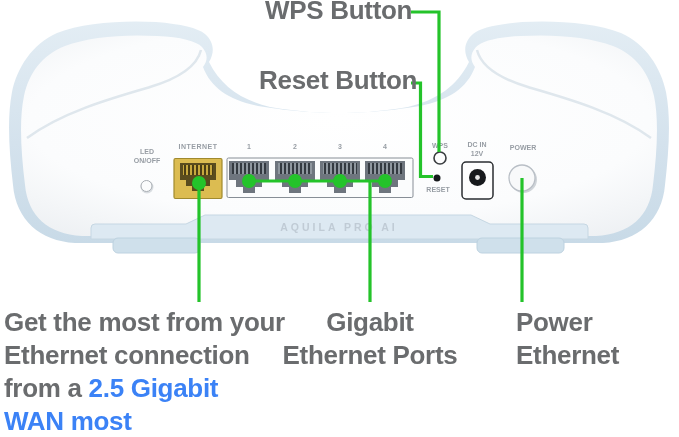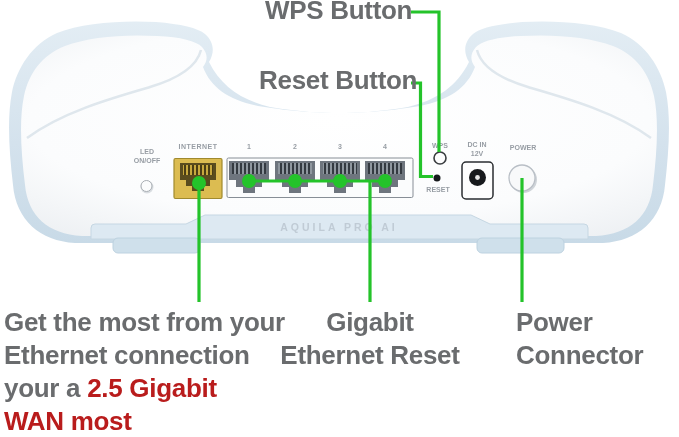--- a/index.html
+++ b/index.html
@@ -6,21 +6,21 @@
   #canvas {
     position:relative; width:679px; height:437px; background:#ffffff;
     overflow:hidden; font-family:"Liberation Sans", sans-serif;
   }
   #device-svg { position:absolute; left:0; top:0; }
   .callout {
     position:absolute; font-weight:600; font-size:26px; line-height:24px;
     color:#6a6c6e; letter-spacing:-0.3px; white-space:nowrap;
   }
   .callout-block { line-height:33px; }
-  .purple { color:#b91c1c; font-weight:700; }
+  .purple { color:#3b82f6; font-weight:700; }
   #wps-callout   { left:265px; top:-2px; }
   #reset-callout { left:259px; top:68px; }
   #wan-callout   { left:4px;   top:306px; }
   #eth-callout   { left:280px; top:306px; width:180px; text-align:center; }
   #power-callout { left:516px; top:306px; }
 </style>
 </head>
 <body>
 
 <div id="canvas">
@@ -176,27 +176,27 @@
     </g>
   </svg>
 
   <div id="wps-callout" class="callout">WPS Button</div>
 
   <div id="reset-callout" class="callout">Reset Button</div>
 
   <div id="wan-callout" class="callout callout-block">
     <div>Get the most from your</div>
     <div>Ethernet connection</div>
-    <div><span>your a </span><span class="purple">2.5 Gigabit</span></div>
+    <div><span>from a </span><span class="purple">2.5 Gigabit</span></div>
     <div><span class="purple">WAN most</span></div>
   </div>
 
   <div id="eth-callout" class="callout callout-block">
     <div>Gigabit</div>
-    <div>Ethernet Reset</div>
+    <div>Ethernet Ports</div>
   </div>
 
   <div id="power-callout" class="callout callout-block">
     <div>Power</div>
-    <div>Connector</div>
+    <div>Ethernet</div>
   </div>
 
 </div>
 
 </body></html>

